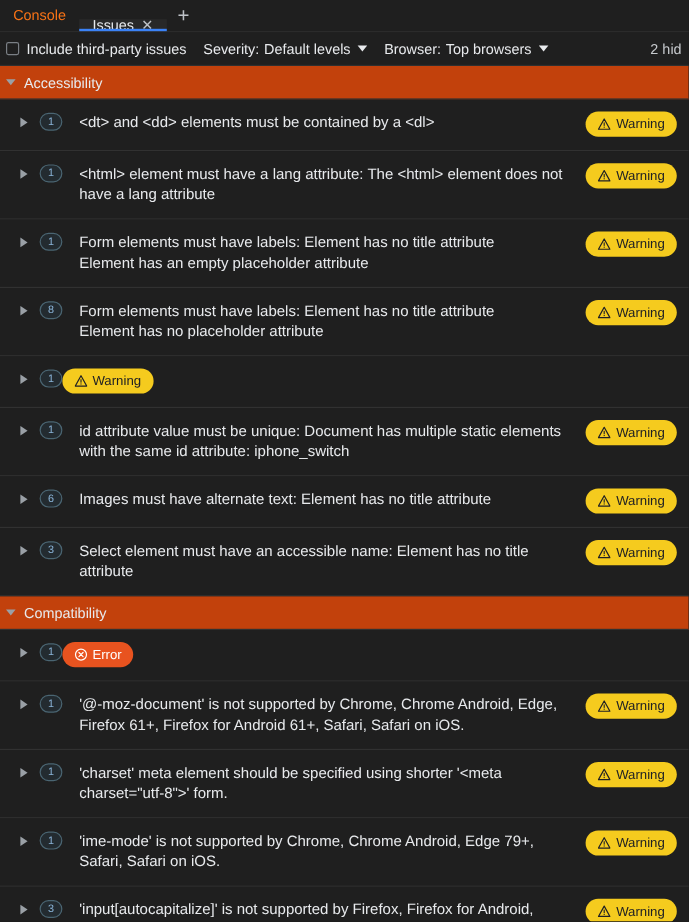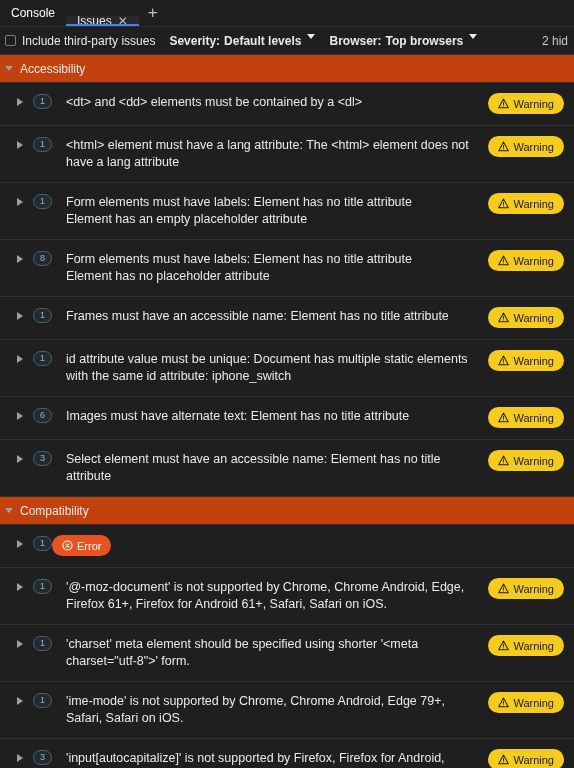--- a/index.html
+++ b/index.html
@@ -25,21 +25,21 @@
     display: flex;
     align-items: stretch;
     border-bottom: 1px solid #2f2f2f;
   }
   .tab {
     display: flex;
     align-items: center;
     gap: 6px;
     padding: 0 11px;
     font-size: 12px;
-    color: #ffffff;
+    color: #f97316;
     position: relative;
     cursor: default;
     white-space: nowrap;
   }
   .tab.active {
     background: #282828;
     color: #e8eaed;
     margin-top: 16px;
   }
   .tab.active::after {
@@ -87,25 +87,24 @@
     margin-right: 6px;
     flex: none;
     cursor: pointer;
   }
   .tb-label {
     color: #e8eaed;
     font-size: 12px;
   }
   .tb-group {
     display: flex;
-    align-items: flex-start;
+    align-items: center;
     gap: 4px;
     margin-left: 14px;
     cursor: pointer;
-    font-weight: bold;
   }
   .tb-key { color: #e8eaed; }
   .tb-val { color: #e8eaed; }
   .caret {
     width: 0; height: 0;
     border-left: 4px solid transparent;
     border-right: 4px solid transparent;
     border-top: 5px solid #e8eaed;
     margin-left: 2px;
   }
@@ -300,21 +299,20 @@
             <rect x="5.5" y="4.4" width="1" height="3.1" fill="#202124"></rect>
             <rect x="5.5" y="8.2" width="1" height="1" fill="#202124"></rect>
           </svg>
         </span>
         <span>Warning</span>
       </span>
     </div>
     <div class="row">
       <span class="tri-right"></span>
       <span class="count">1</span>
-      <span class="row-text">Frames must have an accessible name: Element has no title attribute</span>
       <span class="badge warning">
         <span>
           <svg width="11" height="11" viewBox="0 0 12 12" aria-hidden="true">
             <path d="M6 1.2 L11.2 10.6 L0.8 10.6 Z" fill="none" stroke="#202124" stroke-width="1.1" stroke-linejoin="round"></path>
             <rect x="5.5" y="4.4" width="1" height="3.1" fill="#202124"></rect>
             <rect x="5.5" y="8.2" width="1" height="1" fill="#202124"></rect>
           </svg>
         </span>
         <span>Warning</span>
       </span>

